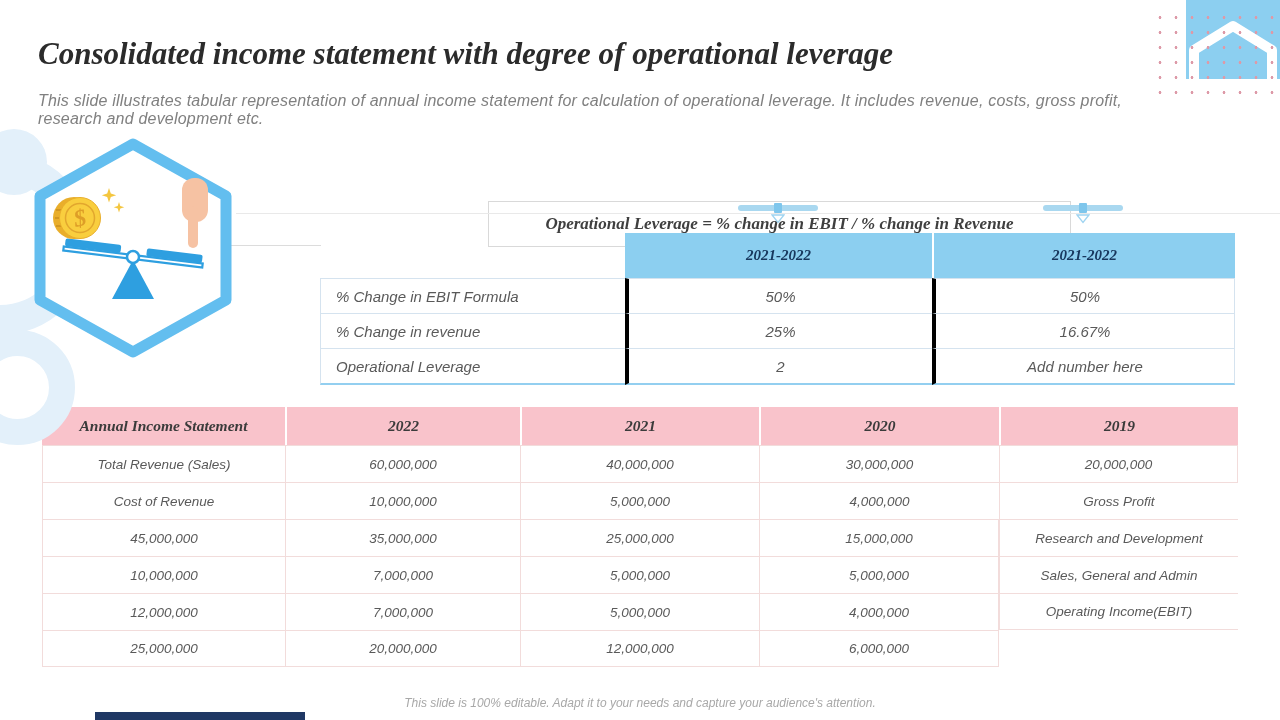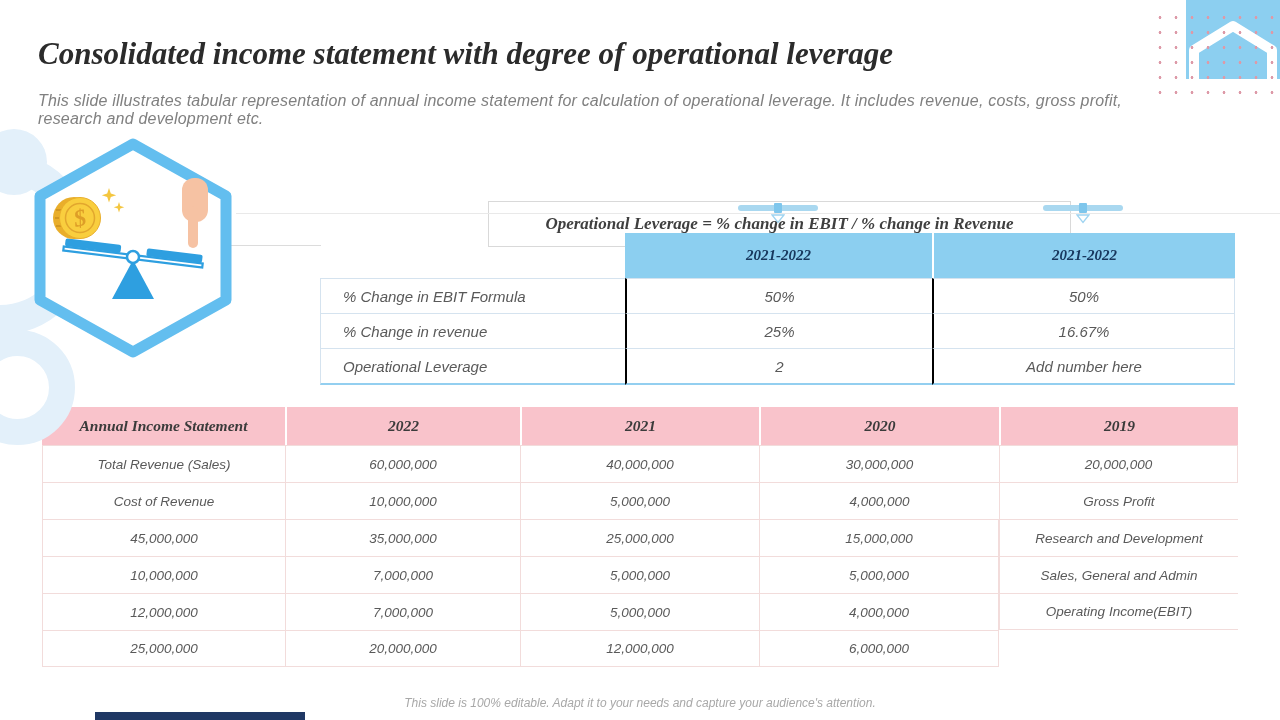--- a/index.html
+++ b/index.html
@@ -36,24 +36,24 @@
   .marker .knob{position:absolute;left:41px;top:0;width:8px;height:10px;background:#7EC6EC;border-radius:1px;}
   .marker svg{position:absolute;left:38px;top:11px;}
   
   .lev-table{position:absolute;left:320px;top:233px;width:1028px;display:grid;
              grid-template-columns:305px 307px 303px;grid-template-rows:45px 35px 35px 37px;
              font-size:15px;color:#595959;}
   .lev-table .hblank{background:transparent;}
   .lev-table .hcell{background:#8CCFF0;display:flex;align-items:center;justify-content:center;
                     font-family:"Liberation Serif",serif;font-weight:bold;font-size:15px;color:#17375D;}
   .lev-table .hcell.sep{border-left:2px solid #fff;box-sizing:border-box;}
-  .lev-table .lcell{display:flex;align-items:center;padding-left:22px;box-sizing:border-box;
+  .lev-table .lcell{display:flex;align-items:center;padding-left:15px;box-sizing:border-box;
                     border-left:1px solid #D5E3EF;border-top:1px solid #D5E3EF;}
   .lev-table .vcell{display:flex;align-items:center;justify-content:center;box-sizing:border-box;
-                    border-left:2px solid #000000;border-top:1px solid #D5E3EF;}
+                    border-left:4px solid #000000;border-top:1px solid #D5E3EF;}
   .lev-table .rt{border-right:1px solid #D5E3EF;}
   .lev-table .bt{border-bottom:2px solid #93CFF0;}
   
   .inc-table{position:absolute;left:42px;top:407px;width:1196px;display:grid;
              grid-template-columns:243px 235px 239px 240px 239px;
              grid-template-rows:38px 37px 37px 37px 37px 37px 37px;
              font-size:13.5px;color:#595959;}
   .inc-table .hcell{background:#F9C3CB;display:flex;align-items:center;justify-content:center;
                     font-family:"Liberation Serif",serif;font-weight:bold;font-size:15.5px;color:#3B3B3B;}
   .inc-table .hcell.sep{border-left:2px solid #fff;box-sizing:border-box;}

